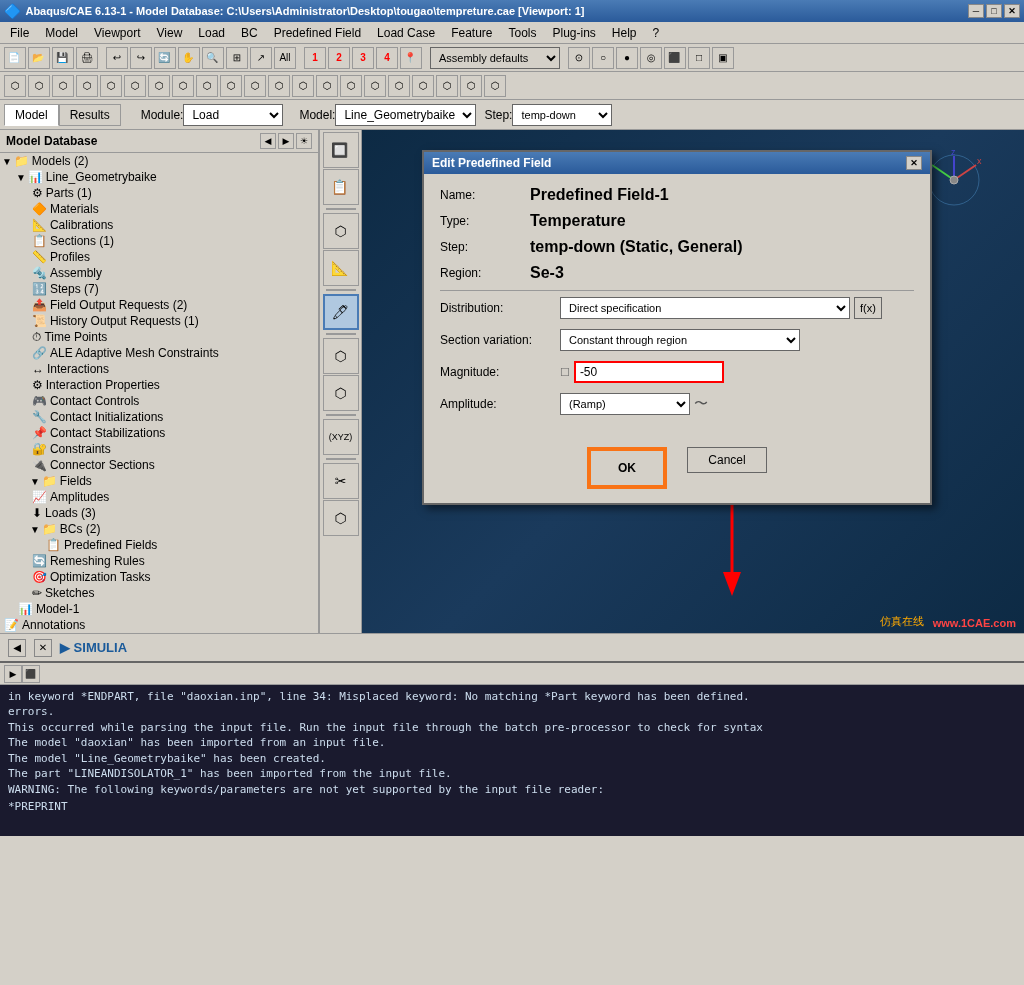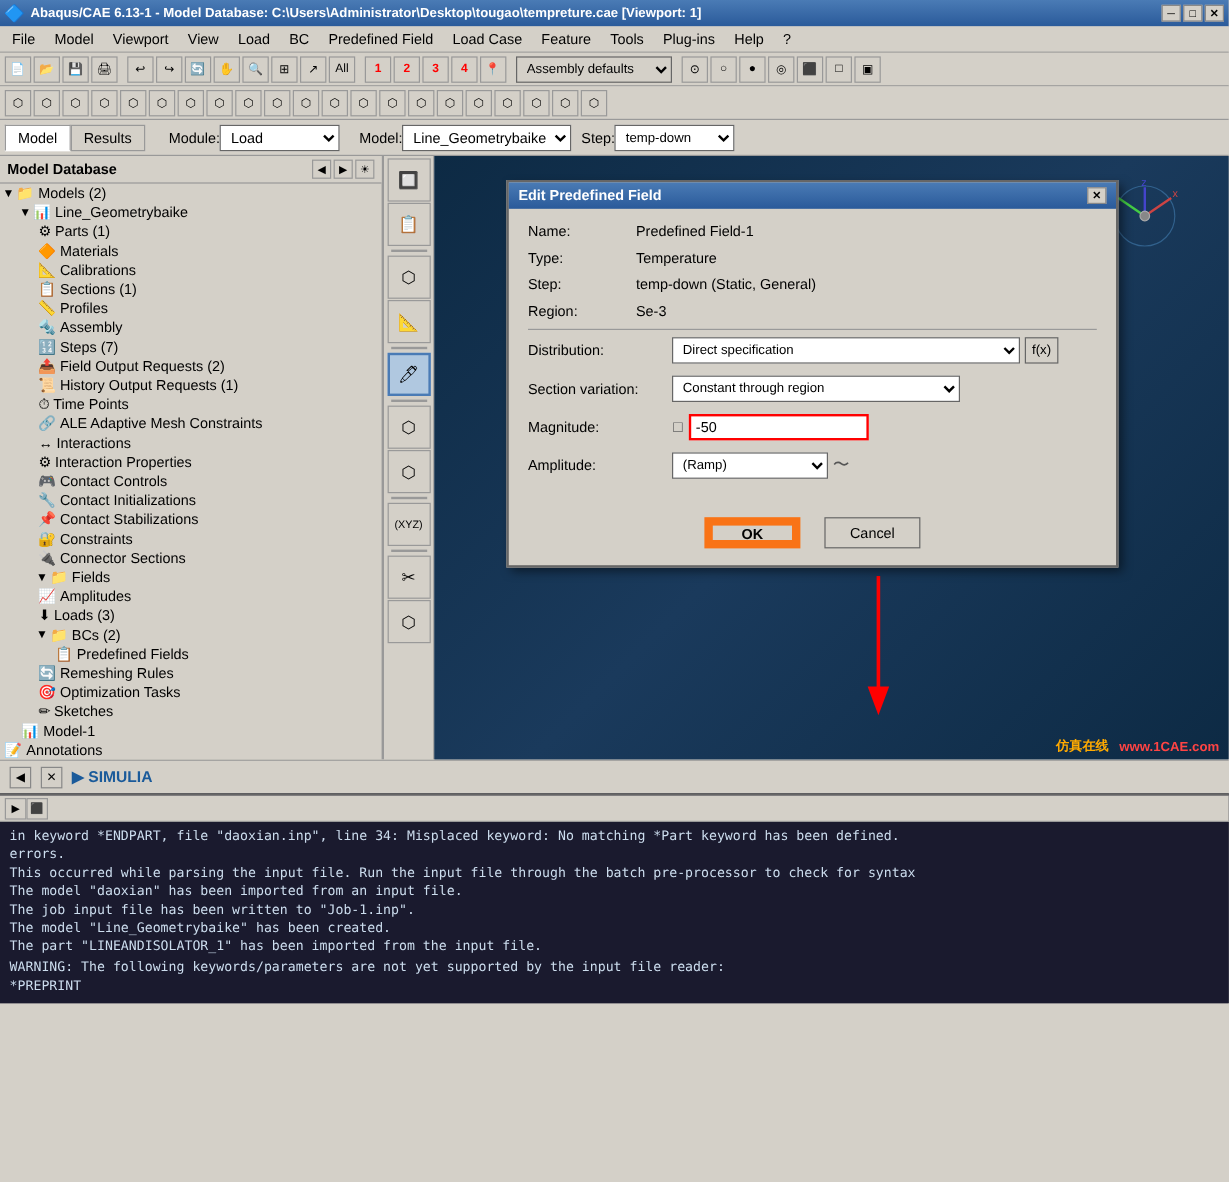--- a/index.html
+++ b/index.html
@@ -42,27 +42,27 @@
     
     .vert-toolbar { width: 42px; background: #d4d0c8; border-right: 1px solid #999; display: flex; flex-direction: column; align-items: center; padding: 2px 0; gap: 1px; }
     .vt-btn { width: 36px; height: 36px; background: #d4d0c8; border: 1px solid #999; display: flex; align-items: center; justify-content: center; cursor: pointer; font-size: 14px; }
     .vt-sep { width: 30px; height: 2px; background: #999; margin: 2px 0; }
     .dialog { position: absolute; top: 20px; left: 60px; width: 510px; background: #d4d0c8; border: 2px solid #666; box-shadow: 4px 4px 8px rgba(0,0,0,0.5); }
     .dialog-title { background: linear-gradient(to bottom, #4a7bb5, #2a5a9a); color: white; padding: 4px 8px; display: flex; align-items: center; justify-content: space-between; font-size: 12px; font-weight: bold; }
     .dialog-close { width: 16px; height: 14px; background: #d4d0c8; border: 1px solid #888; font-size: 9px; display: flex; align-items: center; justify-content: center; cursor: pointer; color: #000; }
     .dialog-body { padding: 12px 16px; }
     .dialog-row { display: flex; align-items: center; margin-bottom: 8px; font-size: 12px; }
     .dialog-label { width: 90px; font-weight: normal; }
-    .dialog-value { font-size: 12px; }
+    .dialog-value { font-size: 16px; font-weight: bold; }
     .dialog-field-row { display: flex; align-items: center; margin-bottom: 10px; font-size: 12px; }
     .dialog-field-label { width: 120px; }
     .dialog-select { height: 22px; background: white; border: 1px solid #666; padding: 0 4px; font-size: 11px; width: 290px; }
     .dialog-input { height: 22px; background: white; border: 2px solid red; padding: 0 4px; font-size: 12px; width: 150px; }
     .dialog-footer { display: flex; justify-content: center; gap: 20px; padding: 10px 16px 14px; }
-    .dialog-ok { width: 80px; height: 26px; background: #d4d0c8; border: 7px solid #f97316; font-size: 12px; cursor: pointer; font-weight: bold; }
+    .dialog-ok { width: 80px; height: 42px; background: #d4d0c8; border: 4px solid #f97316; font-size: 12px; cursor: pointer; font-weight: bold; }
     .dialog-cancel { width: 80px; height: 26px; background: #d4d0c8; border: 1px solid #666; font-size: 12px; cursor: pointer; }
     .fx-btn { width: 28px; height: 22px; background: #d4d0c8; border: 1px solid #666; font-size: 11px; cursor: pointer; margin-left: 4px; }
     .amplitude-select { height: 22px; background: white; border: 1px solid #666; padding: 0 4px; font-size: 11px; width: 130px; }
     .wave-icon { margin-left: 4px; font-size: 14px; color: #555; }
 
     
     .bottom-status { background: #d4d0c8; height: 28px; border-top: 1px solid #999; display: flex; align-items: center; padding: 0 8px; gap: 8px; font-size: 11px; }
     .nav-btn { width: 18px; height: 18px; background: #d4d0c8; border: 1px solid #888; display: flex; align-items: center; justify-content: center; cursor: pointer; font-size: 10px; }
     .status-msg { font-size: 11px; flex: 1; }
 
@@ -72,21 +72,21 @@
     .msg-content { flex: 1; overflow-y: auto; background: #1a1a2e; padding: 4px 8px; font-size: 11px; color: #ccddee; font-family: monospace; line-height: 1.4; }
 
     
     .viewport-3d { width: 100%; height: 100%; position: relative; background: linear-gradient(135deg, #0d2a44 0%, #1a3a5c 50%, #0d2a44 100%); }
 
     
     .assembly-select { height: 22px; background: #d4d0c8; border: 1px solid #666; padding: 0 4px; font-size: 11px; min-width: 130px; }
 
     
     .watermark { position: absolute; bottom: 4px; right: 8px; color: #ff4444; font-size: 11px; font-weight: bold; }
-    .watermark2 { position: absolute; bottom: 4px; right: 100px; color: #ffaa00; font-size: 11px; font-weight: bold; }
+    .watermark2 { position: absolute; bottom: 4px; right: 100px; color: #ffaa00; font-size: 11px; font-weight: normal; }
 
     .left-right-content { display: flex; flex: 1; overflow: hidden; }
 
     
     ::-webkit-scrollbar { width: 14px; }
     ::-webkit-scrollbar-track { background: #d4d0c8; }
     ::-webkit-scrollbar-thumb { background: #999; border: 1px solid #888; }
 
     .step-select { height: 22px; background: white; border: 1px solid #666; padding: 0 4px; font-size: 11px; min-width: 100px; }
   </style>
@@ -498,21 +498,20 @@
 <div class="msg-area">
   <div class="msg-toolbar">
     <div class="tb-btn" style="width:18px;height:18px;font-size:9px;">▶</div>
     <div class="tb-btn" style="width:18px;height:18px;font-size:9px;">⬛</div>
   </div>
   <div class="msg-content" id="msg-content">
       <div style="min-height: 1px;">in keyword *ENDPART, file "daoxian.inp", line 34: Misplaced keyword: No matching *Part keyword has been defined.</div>
       <div style="min-height: 1px;">errors.</div>
       <div style="min-height: 1px;">This occurred while parsing the input file. Run the input file through the batch pre-processor to check for syntax</div>
       <div style="min-height: 1px;">The model "daoxian" has been imported from an input file.</div>
-      <div style="min-height: 1px;">The job input file has been written to "Job-1.inp".</div>
       <div style="min-height: 1px;">The model "Line_Geometrybaike" has been created.</div>
       <div style="min-height: 1px;">The part "LINEANDISOLATOR_1" has been imported from the input file.</div>
       <div style="min-height: 1px;"></div>
       <div style="min-height: 1px;">WARNING: The following keywords/parameters are not yet supported by the input file reader:</div>
       <div style="min-height: 1px;"></div>
       <div style="min-height: 1px;">*PREPRINT</div>
     </div>
 </div>
 
 </body></html>

